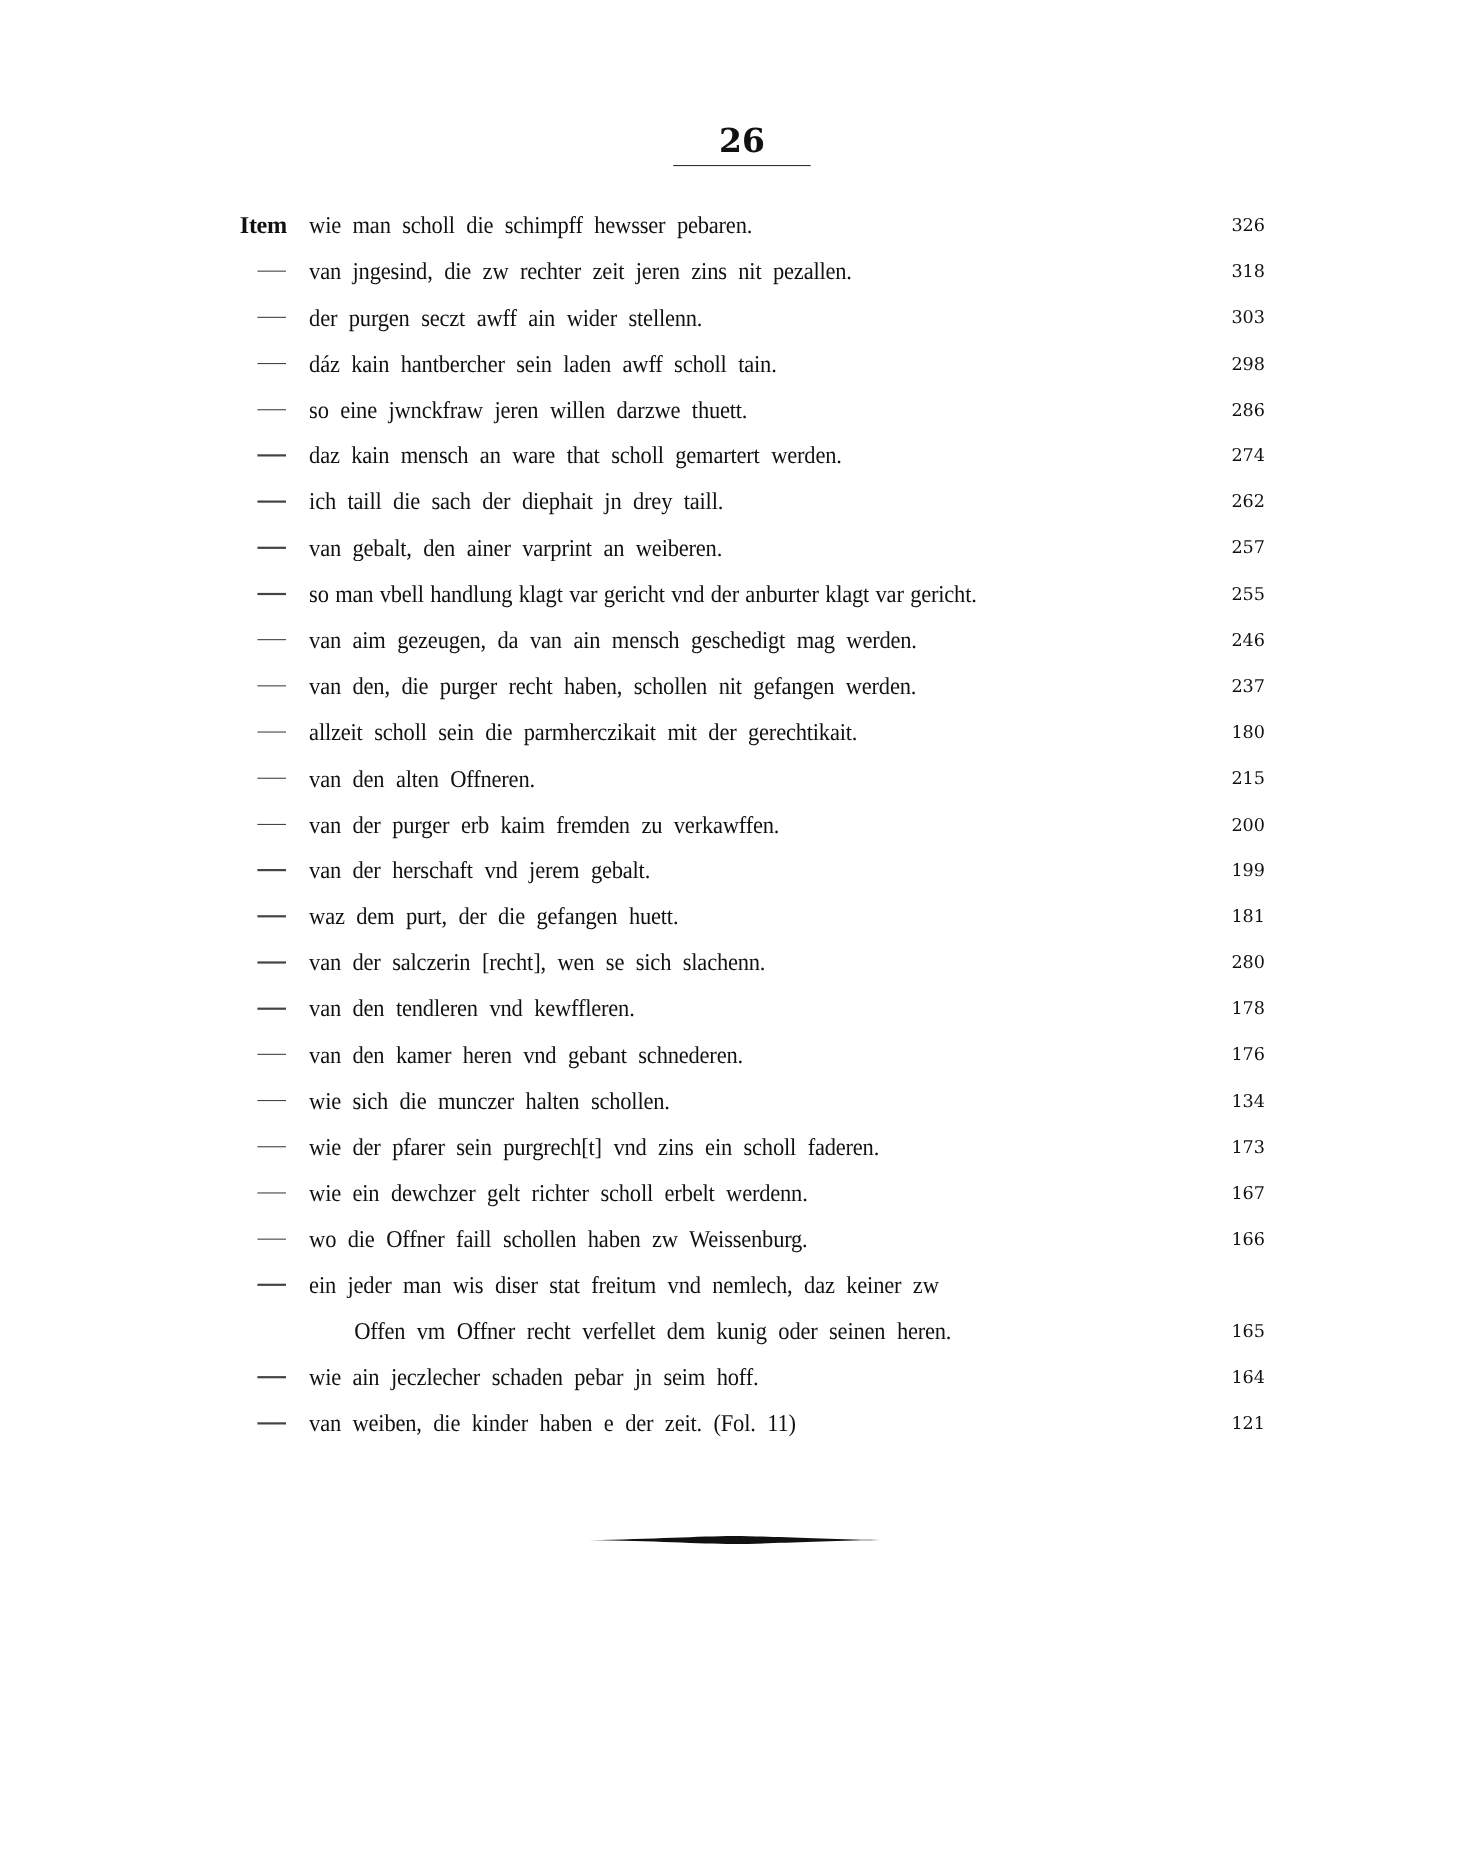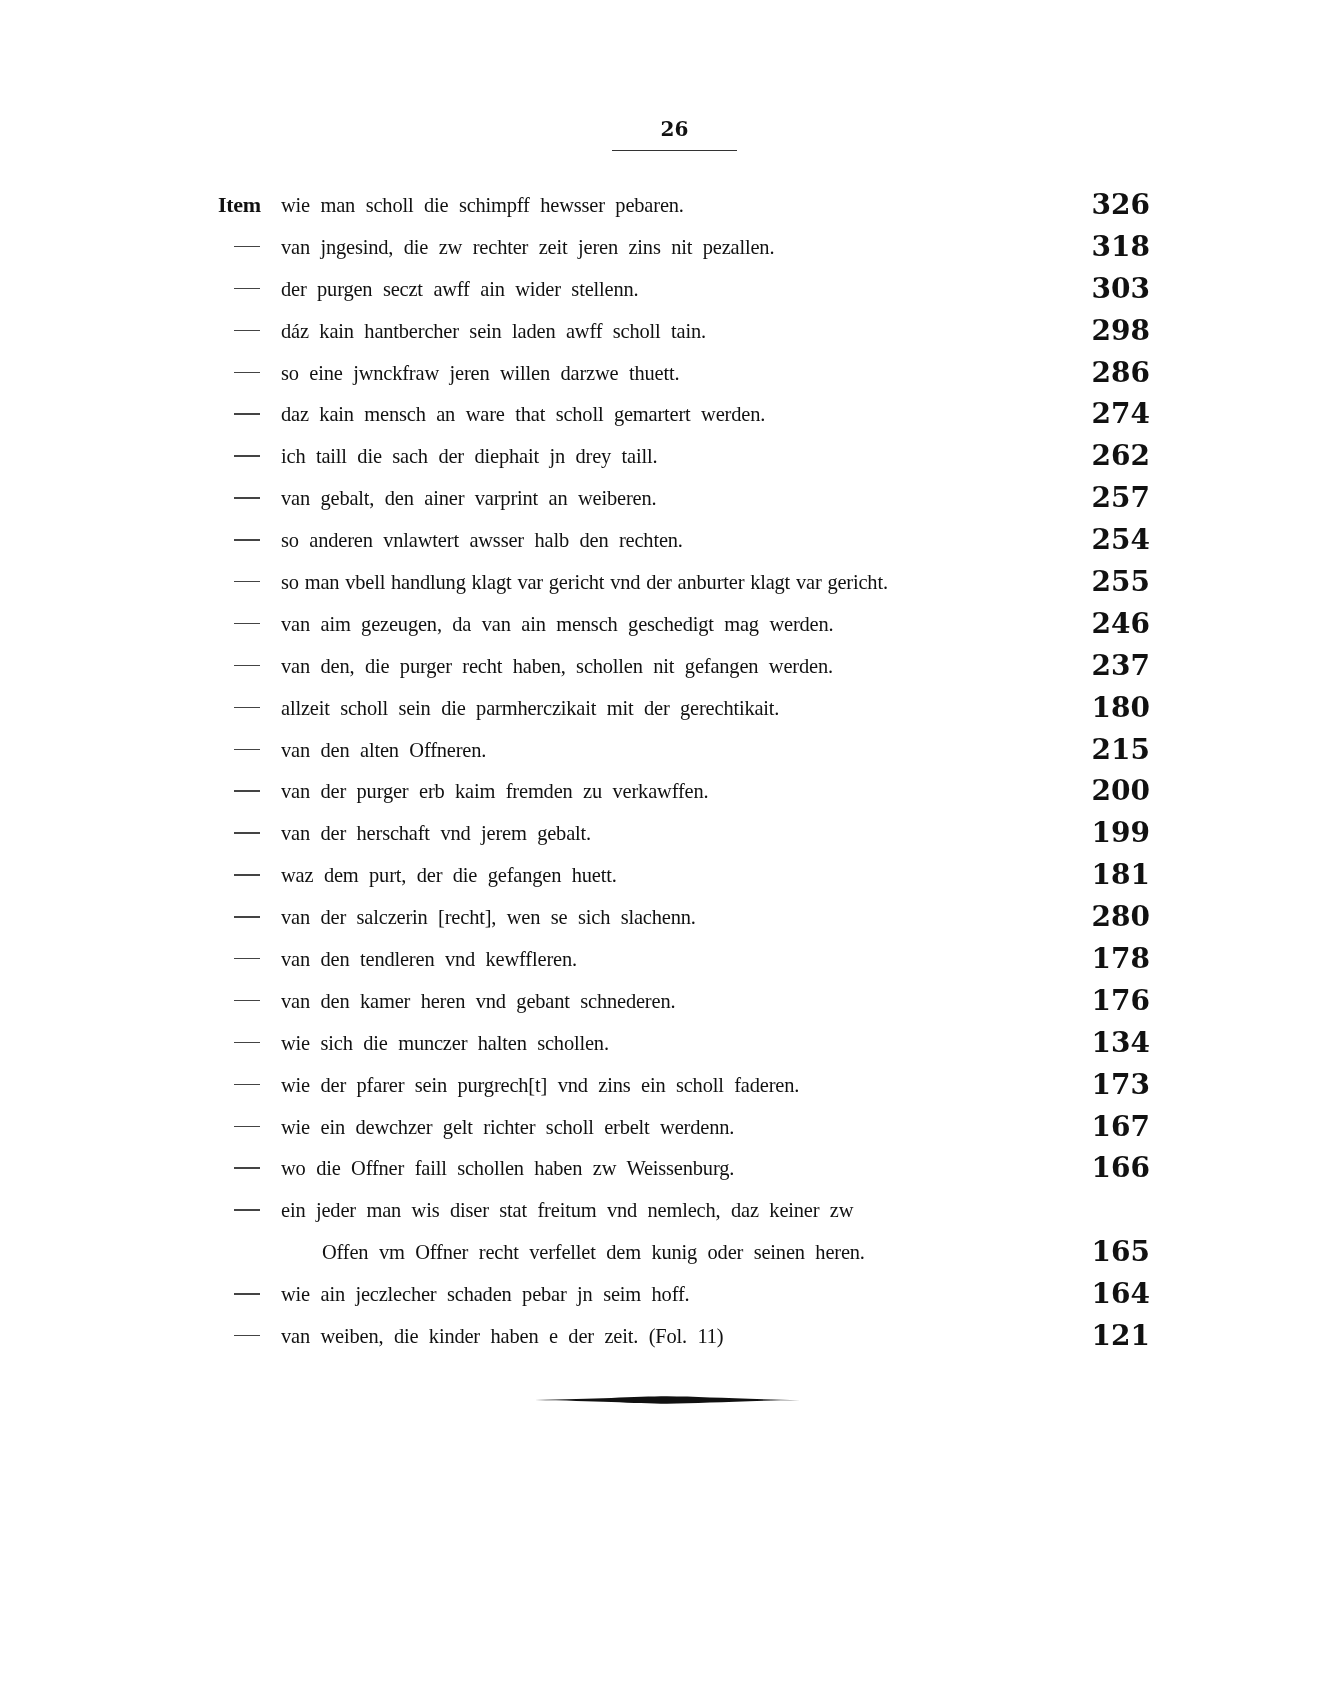--- a/index.html
+++ b/index.html
@@ -3,21 +3,21 @@
   <meta charset="utf-8">
   <style>
     html, body { margin: 0; padding: 0; background: #ffffff; }
     body {
       width: 1337px; height: 1698px; position: relative; overflow: hidden;
       font-family: "Liberation Serif", "DejaVu Serif", serif;
       color: #111111;
     }
     .page-number {
       position: absolute; left: 612px; width: 125px; top: 112px;
-      text-align: center; font-weight: bold; font-size: 20px; line-height: 34px;
+      text-align: center; font-weight: bold; font-size: 30px; line-height: 34px;
       font-family: "DejaVu Serif", serif;
     }
     .page-rule {
       position: absolute; left: 612px; top: 150px; width: 125px; height: 1px;
       background: #333;
     }
     .toc {
       position: absolute; left: 0; top: 184px; width: 1337px;
     }
     .row {
@@ -32,22 +32,22 @@
       position: absolute; left: 234px; top: 20px; width: 26px; height: 1.4px;
       background: #444;
     }
     .text {
       position: absolute; left: 281px; white-space: nowrap;
       word-spacing: 6px; letter-spacing: -0.2px;
       transform: scaleX(0.93); transform-origin: left center;
     }
     .text.indent { left: 322px; }
     .num {
-      position: absolute; right: 187px; font-weight: bold;
-      font-family: "DejaVu Serif", serif; font-size: 28px;
+      position: absolute; right: 187px; font-weight: normal;
+      font-family: "DejaVu Serif", serif; font-size: 16px;
     }
     .ornament {
       position: absolute; left: 535px; top: 1396px; width: 265px; height: 8px;
     }
   </style>
 </head>
 <body>
 
 <div class="page-number">26</div>
 <div class="page-rule"></div>
@@ -85,25 +85,20 @@
   </div>
   <div class="row">
     <span class="dash"></span>
     <span class="text">ich taill die sach der diephait jn drey taill.</span>
     <span class="num">262</span>
   </div>
   <div class="row">
     <span class="dash"></span>
     <span class="text">van gebalt, den ainer varprint an weiberen.</span>
     <span class="num">257</span>
-  </div>
-  <div class="row">
-    <span class="dash"></span>
-    <span class="text">so anderen vnlawtert awsser halb den rechten.</span>
-    <span class="num">254</span>
   </div>
   <div class="row">
     <span class="dash"></span>
     <span class="text" style="word-spacing:1px;">so man vbell handlung klagt var gericht vnd der anburter klagt var gericht.</span>
     <span class="num">255</span>
   </div>
   <div class="row">
     <span class="dash"></span>
     <span class="text">van aim gezeugen, da van ain mensch geschedigt mag werden.</span>
     <span class="num">246</span>

